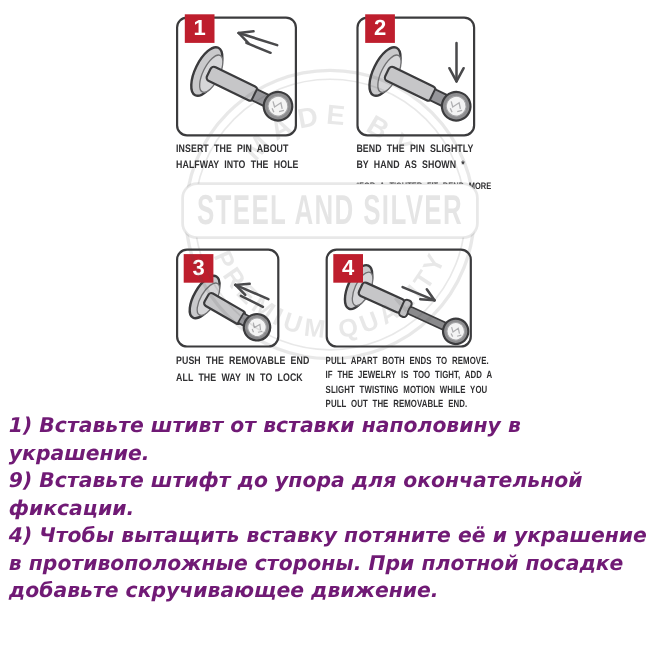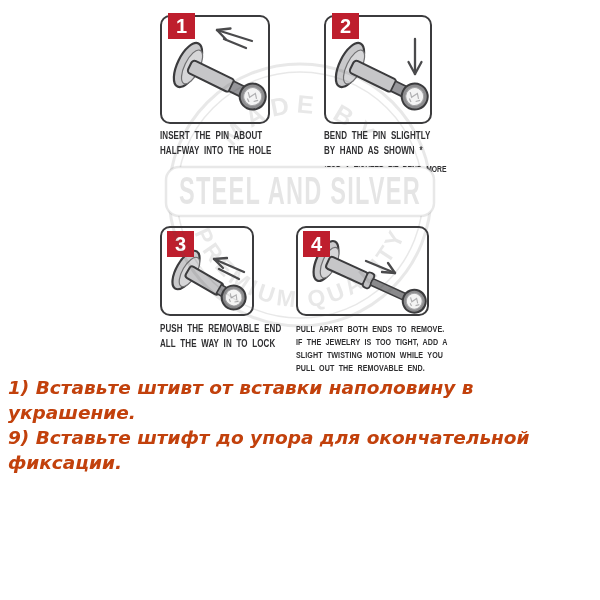--- a/index.html
+++ b/index.html
@@ -35,21 +35,21 @@
   #cap3{left:160px;top:322px;}
   #cap4{left:296px;top:322px;}
   .watermark{
     position:absolute;left:0;top:0;z-index:5;pointer-events:none;
   }
   .wm-line{fill:none;stroke:rgba(80,80,80,0.13);}
   .wm-arc{fill:rgba(80,80,80,0.13);font-weight:bold;font-family:"Liberation Sans",sans-serif;}
   .wm-banner{fill:rgba(80,80,80,0.15);font-weight:bold;font-family:"Liberation Sans",sans-serif;letter-spacing:2px;}
   .ru-block{
     position:absolute;left:8px;top:375px;width:584px;z-index:6;
-    color:#c2410c;font-family:"DejaVu Sans",sans-serif;
+    color:#701a75;font-family:"DejaVu Sans",sans-serif;
     font-weight:bold;font-style:italic;font-size:18.5px;line-height:25px;
   }
   .ru-block p{margin:0;padding:0;}
   .metal-outline{stroke:#3b3b3d;}
   .arrow{fill:none;stroke:#4a4a4c;stroke-width:2.3;stroke-linecap:round;stroke-linejoin:round;}
 </style>
 </head>
 <body>
 
 <div id="canvas">
@@ -169,15 +169,16 @@
     <circle cx="300" cy="195" r="123" class="wm-line" stroke-width="1.5"></circle>
     <rect x="166" y="167" width="268" height="49" rx="13" fill="#ffffff" stroke="rgba(80,80,80,0.13)" stroke-width="2.5"></rect>
     <text class="wm-arc" font-size="25" letter-spacing="6" text-anchor="middle"><textPath href="#wmTop" startOffset="50%">MADE BY</textPath></text>
     <text class="wm-arc" font-size="23" letter-spacing="4" text-anchor="middle"><textPath href="#wmBottom" startOffset="50%">PREMIUM QUALITY</textPath></text>
     <text x="300" y="204" font-size="38" text-anchor="middle" textLength="242" lengthAdjust="spacingAndGlyphs" class="wm-banner">STEEL AND SILVER</text>
   </svg>
 
   <div class="ru-block">
     <p>1) Вставьте штивт от вставки наполовину в украшение.</p>
     <p>9) Вставьте штифт до упора для окончательной фиксации.</p>
+    <p>4) Чтобы вытащить вставку потяните её и украшение в противоположные стороны. При плотной посадке добавьте скручивающее движение.</p>
   </div>
 
 </div>
 
 </body></html>

